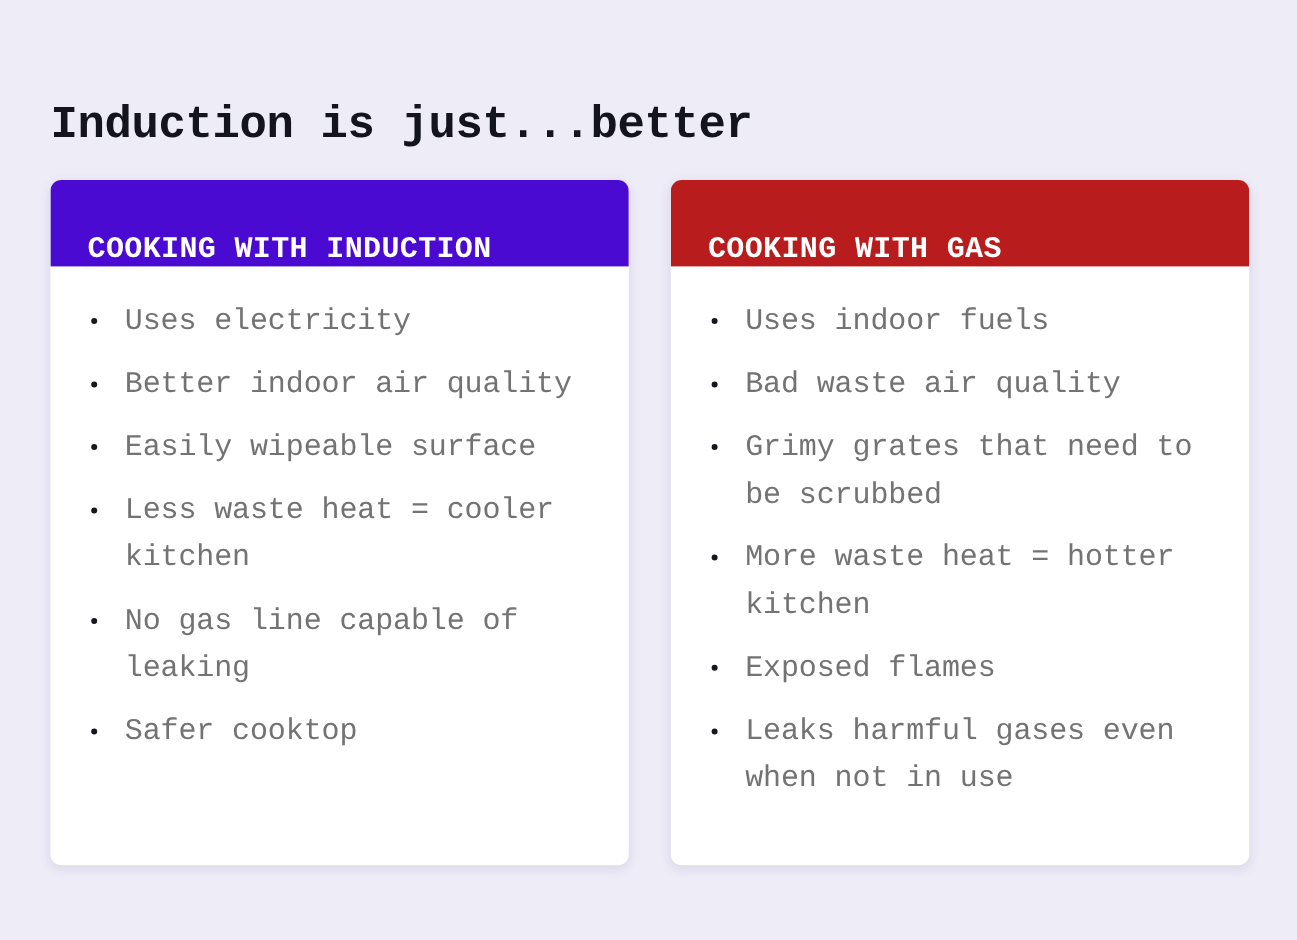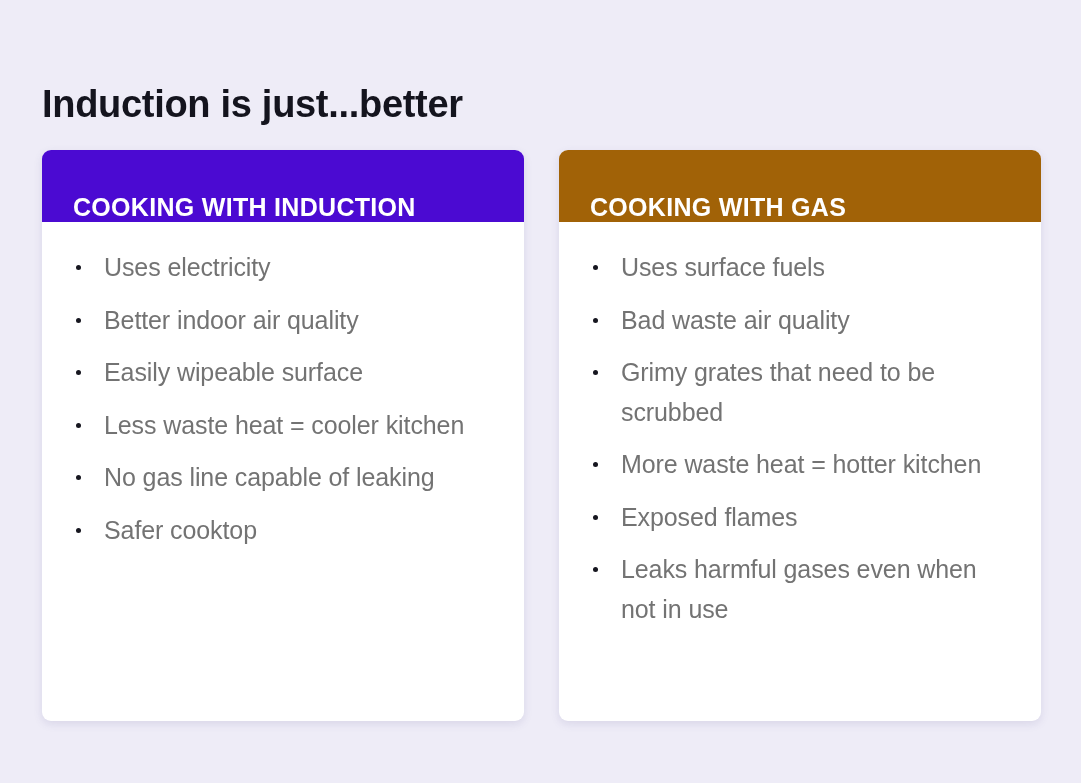--- a/index.html
+++ b/index.html
@@ -12,20 +12,21 @@
     background: #eeecf7;
     font-family: "Liberation Sans", sans-serif;
     overflow: hidden;
   }
 
   .page {
     position: relative;
     width: 1081px;
     height: 783px;
     box-sizing: border-box;
+    font-family: Liberation Mono, monospace;
   }
 
   .page-title {
     position: absolute;
     left: 42px;
     top: 59px;
     font-size: 38px;
     font-weight: bold;
     color: #14141e;
     letter-spacing: -0.3px;
@@ -69,21 +70,21 @@
     text-transform: uppercase;
     white-space: nowrap;
     margin-top: 43px;
   }
 
   .card-header--induction {
     background: #4b0ad2;
   }
 
   .card-header--gas {
-    background: #a16207;
+    background: #b91c1c;
   }
 
   .card-body {
     padding: 26px 28px 28px 28px;
     flex: 1;
   }
 
   ul.bullet-list {
     list-style: none;
     margin: 0;
@@ -139,21 +140,21 @@
         </ul>
       </div>
     </div>
 
     <div class="card">
       <div class="card-header card-header--gas">
         <span class="card-header-title">COOKING WITH GAS</span>
       </div>
       <div class="card-body">
         <ul class="bullet-list">
-          <li>Uses surface fuels</li>
+          <li>Uses indoor fuels</li>
           <li>Bad waste air quality</li>
           <li>Grimy grates that need to be scrubbed</li>
           <li>More waste heat = hotter kitchen</li>
           <li>Exposed flames</li>
           <li>Leaks harmful gases even when not in use</li>
         </ul>
       </div>
     </div>
 
   </div>

